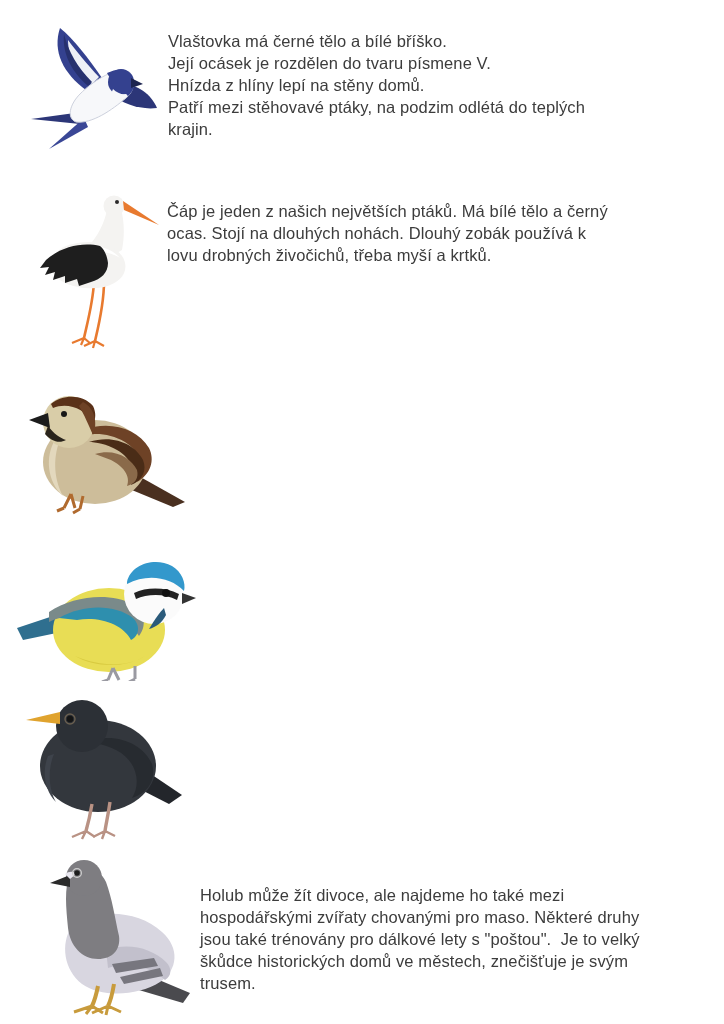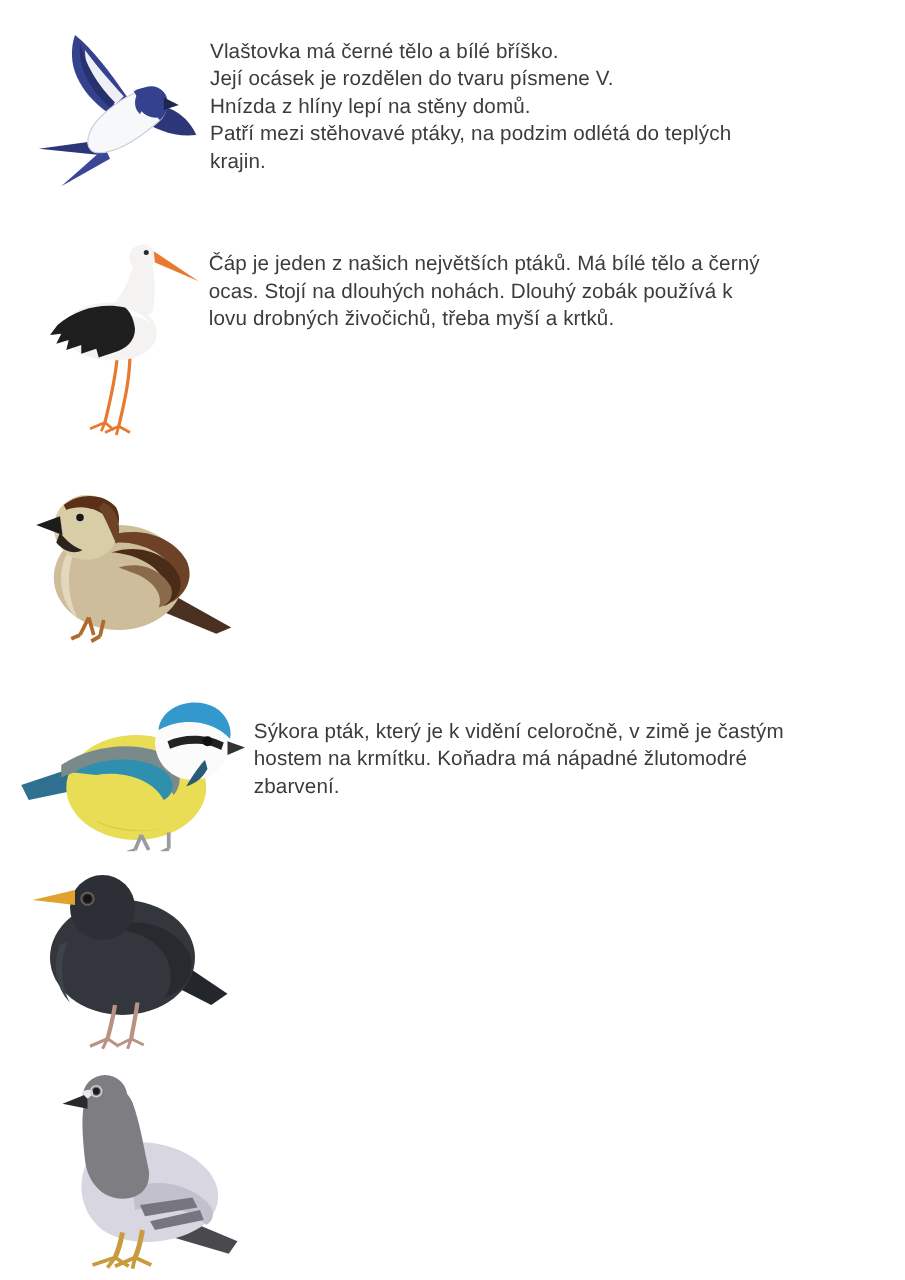--- a/index.html
+++ b/index.html
@@ -144,23 +144,20 @@
 
       <circle cx="151" cy="37" r="4" fill="#111111"></circle>
 
       <path d="M167,37 L181,42 L167,48 Z" fill="#333333"></path>
 
       <path d="M151,59 C147,67 141,71 134,73 C140,63 145,56 149,52 Z" fill="#2a5a7a"></path>
 
       <path d="M98,112 L93,124 M98,112 L104,124 M120,110 L120,123 M93,124 L87,126 M120,123 L114,126" stroke="#9a9aa2" stroke-width="3" fill="none"></path>
     </svg>
   </div>
-  <div class="bird-text txt-tit">Sýkora pták, který je k vidění celoročně, v zimě je častým
-hostem na krmítku. Koňadra má nápadné žlutomodré
-zbarvení.</div>
 
   <div class="bird-img img-blackbird">
     <svg viewBox="0 0 165 140">
 
       <path d="M110,60 L162,95 L149,104 L102,80 Z" fill="#23262b"></path>
 
       <ellipse cx="78" cy="66" rx="58" ry="46" fill="#33373d"></ellipse>
       <path d="M60,44 C92,30 122,42 132,64 C136,78 130,92 112,98 C122,82 116,60 96,50 C82,43 68,42 60,44 Z" fill="#272b30"></path>
       <path d="M28,56 C22,70 24,90 36,102 C28,88 28,68 34,54 Z" fill="#3e434b"></path>
 
@@ -194,14 +191,19 @@
       <path d="M28,27 L48,19 L48,31 Z" fill="#2a2a2a"></path>
       <path d="M43,18 C47,15 52,15 54,18 L48,23 Z" fill="#e8e6ee"></path>
 
       <circle cx="55" cy="17" r="4.4" fill="none" stroke="#cfcfcf" stroke-width="1.2"></circle>
       <circle cx="55" cy="17" r="2.8" fill="#1d1d1d"></circle>
 
       <path d="M76,130 C74,140 72,146 70,150 M92,128 C90,140 88,146 86,150" stroke="#c89b3c" stroke-width="4" fill="none"></path>
       <path d="M70,150 L52,156 M70,150 L64,158 M70,150 L81,157 M86,150 L70,157 M86,150 L84,159 M86,150 L99,156" stroke="#c89b3c" stroke-width="3" fill="none"></path>
     </svg>
   </div>
+  <div class="bird-text txt-pigeon">Holub může žít divoce, ale najdeme ho také mezi
+hospodářskými zvířaty chovanými pro maso. Některé druhy
+jsou také trénovány pro dálkové lety s "poštou".  Je to velký
+škůdce historických domů ve městech, znečišťuje je svým
+trusem.</div>
 
 </div>
 
 </body></html>

